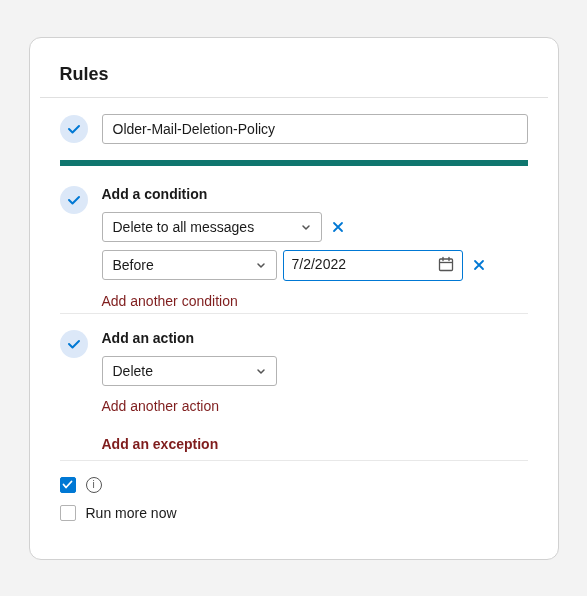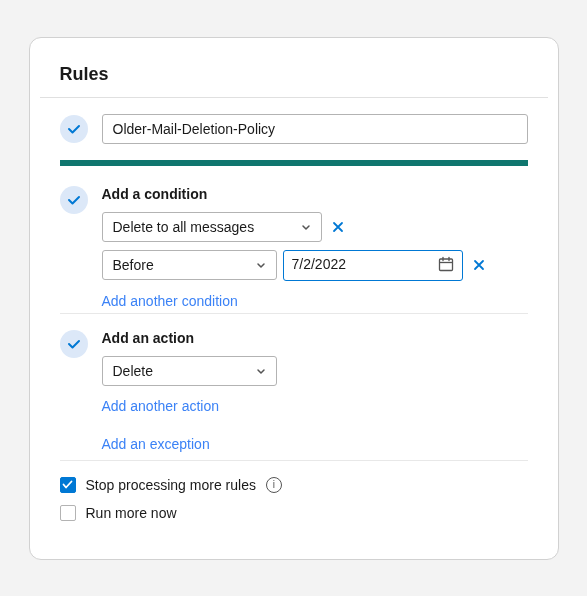--- a/index.html
+++ b/index.html
@@ -139,21 +139,21 @@
       font-size: 14px;
       color: #1a1a1a;
       width: 100%;
     }
     .calendar-icon {
       color: #555;
       flex-shrink: 0;
       cursor: pointer;
     }
     .link-btn {
-      color: #3b82f6;
+      color: #7f1d1d;
       font-size: 14px;
       cursor: pointer;
       background: none;
       border: none;
       padding: 0;
       text-decoration: none;
       display: inline-block;
       margin-top: 4px;
     }
 
@@ -307,33 +307,32 @@
             <span class="dropdown-chevron">
               <svg width="10" height="10" viewBox="0 0 10 10" fill="none">
                 <path d="M2 4L5 7L8 4" stroke="#555" stroke-width="1.5" stroke-linecap="round" stroke-linejoin="round"></path>
               </svg>
             </span>
           </div>
         </div>
 
         <button class="link-btn">Add another action</button>
         <br>
-        <button class="link-btn" style="margin-top:22px;">Add an exception</button>
+        <button class="link-btn" style="margin-top:22px;font-weight:bold;">Add an exception</button>
       </div>
     </div>
 
     <hr class="section-divider">
 
     <div class="checkbox-row">
       <div class="checkbox checked">
         <svg width="11" height="11" viewBox="0 0 11 11" fill="none">
           <path d="M1.5 5.5L4 8.5L9.5 2.5" stroke="white" stroke-width="1.8" stroke-linecap="round" stroke-linejoin="round"></path>
         </svg>
       </div>
-      <span class="checkbox-label">Stop processing more rules</span>
       <div class="info-icon">
         <span>i</span>
       </div>
     </div>
 
     <div class="checkbox-row">
       <div class="checkbox">
       </div>
       <span class="checkbox-label">Run more now</span>
     </div>

